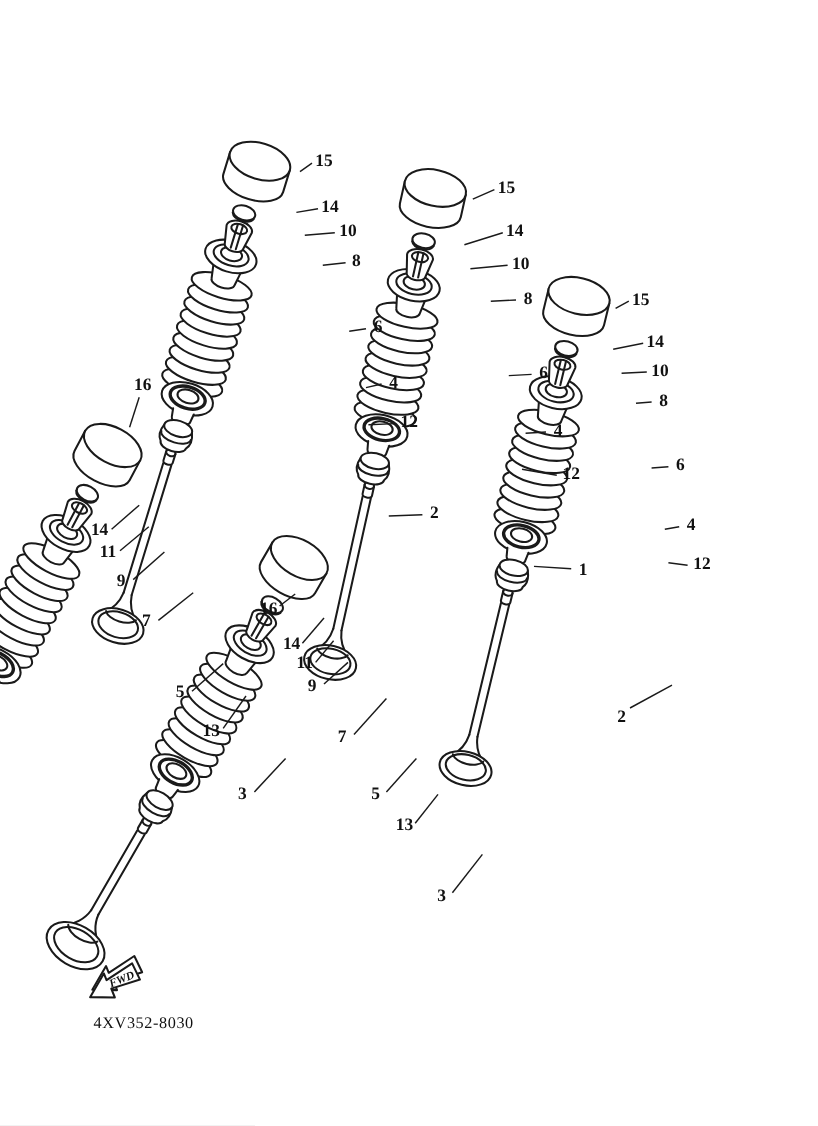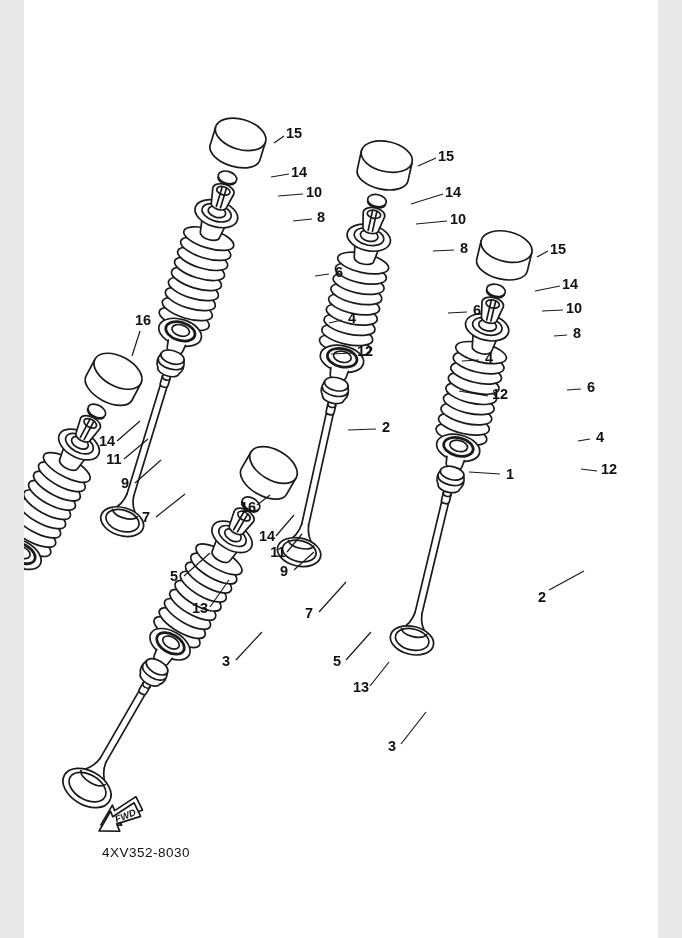--- a/index.html
+++ b/index.html
@@ -1,18 +1,18 @@
 <!DOCTYPE html>
 <html><head>
 <meta charset="utf-8">
 <style>
   html,body{margin:0;padding:0;background:#e8e8e8;}
   .stage{
-    width:634px;height:938px;background:#ffffff;position:relative;margin:0 auto;
-    font-family:Liberation Sans, sans-serif;overflow:hidden;
+    width:682px;height:938px;background:#ffffff;position:relative;margin:0 auto;
+    font-family:Liberation Serif, serif;overflow:hidden;
   }
   svg{display:block}
   .ln  {fill:none;stroke:#1a1a1a;stroke-width:1.7;stroke-linecap:round;stroke-linejoin:round;}
   .fw  {fill:#ffffff;stroke:#1a1a1a;stroke-width:1.7;stroke-linecap:round;stroke-linejoin:round;}
   .bore{fill:#ffffff;stroke:#1a1a1a;stroke-width:2.8;}
   .leader{stroke:#1a1a1a;stroke-width:1.2;fill:none;}
   .callout{font-size:14.5px;font-weight:700;fill:#111111;text-anchor:middle;}
   .code{font-size:13.5px;font-weight:400;fill:#111111;letter-spacing:.5px;}
   .fwdtxt{font-size:9.5px;font-weight:700;font-style:italic;fill:#111111;text-anchor:middle;}
 </style>

